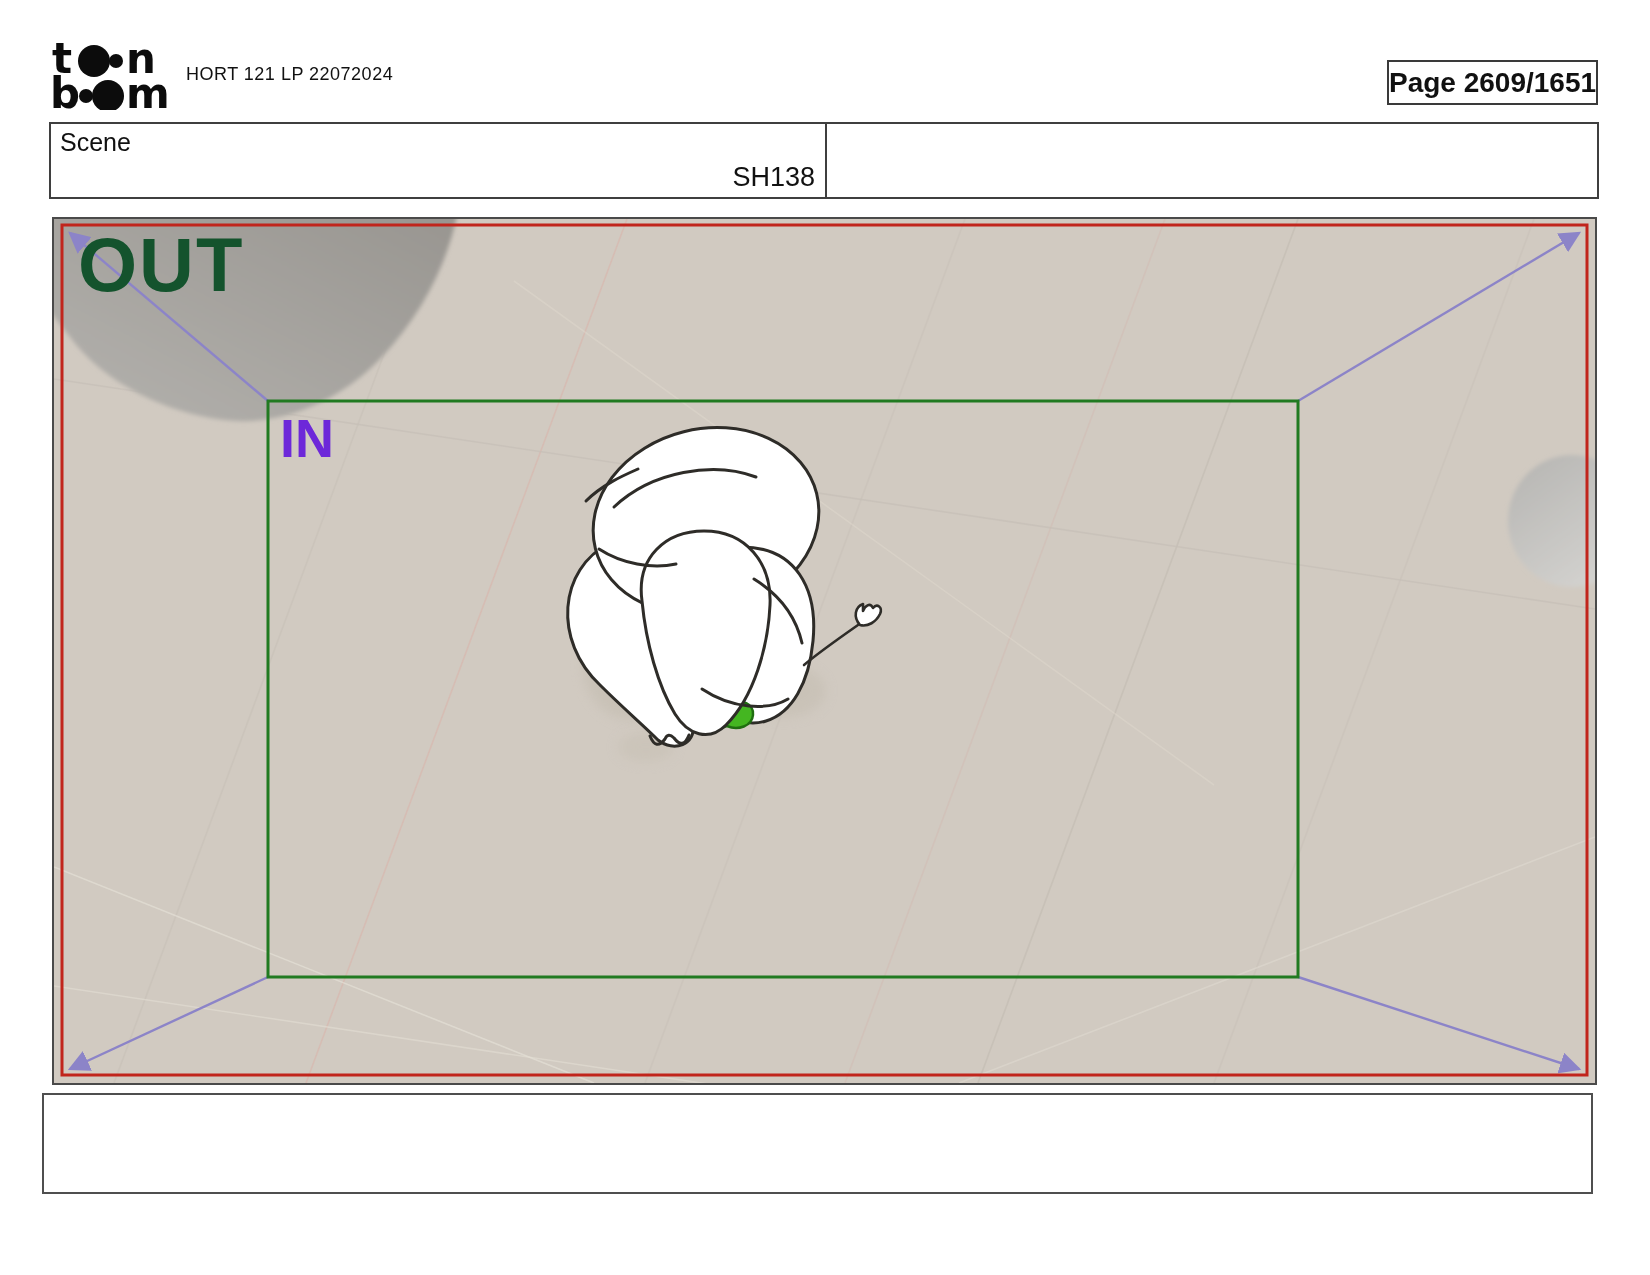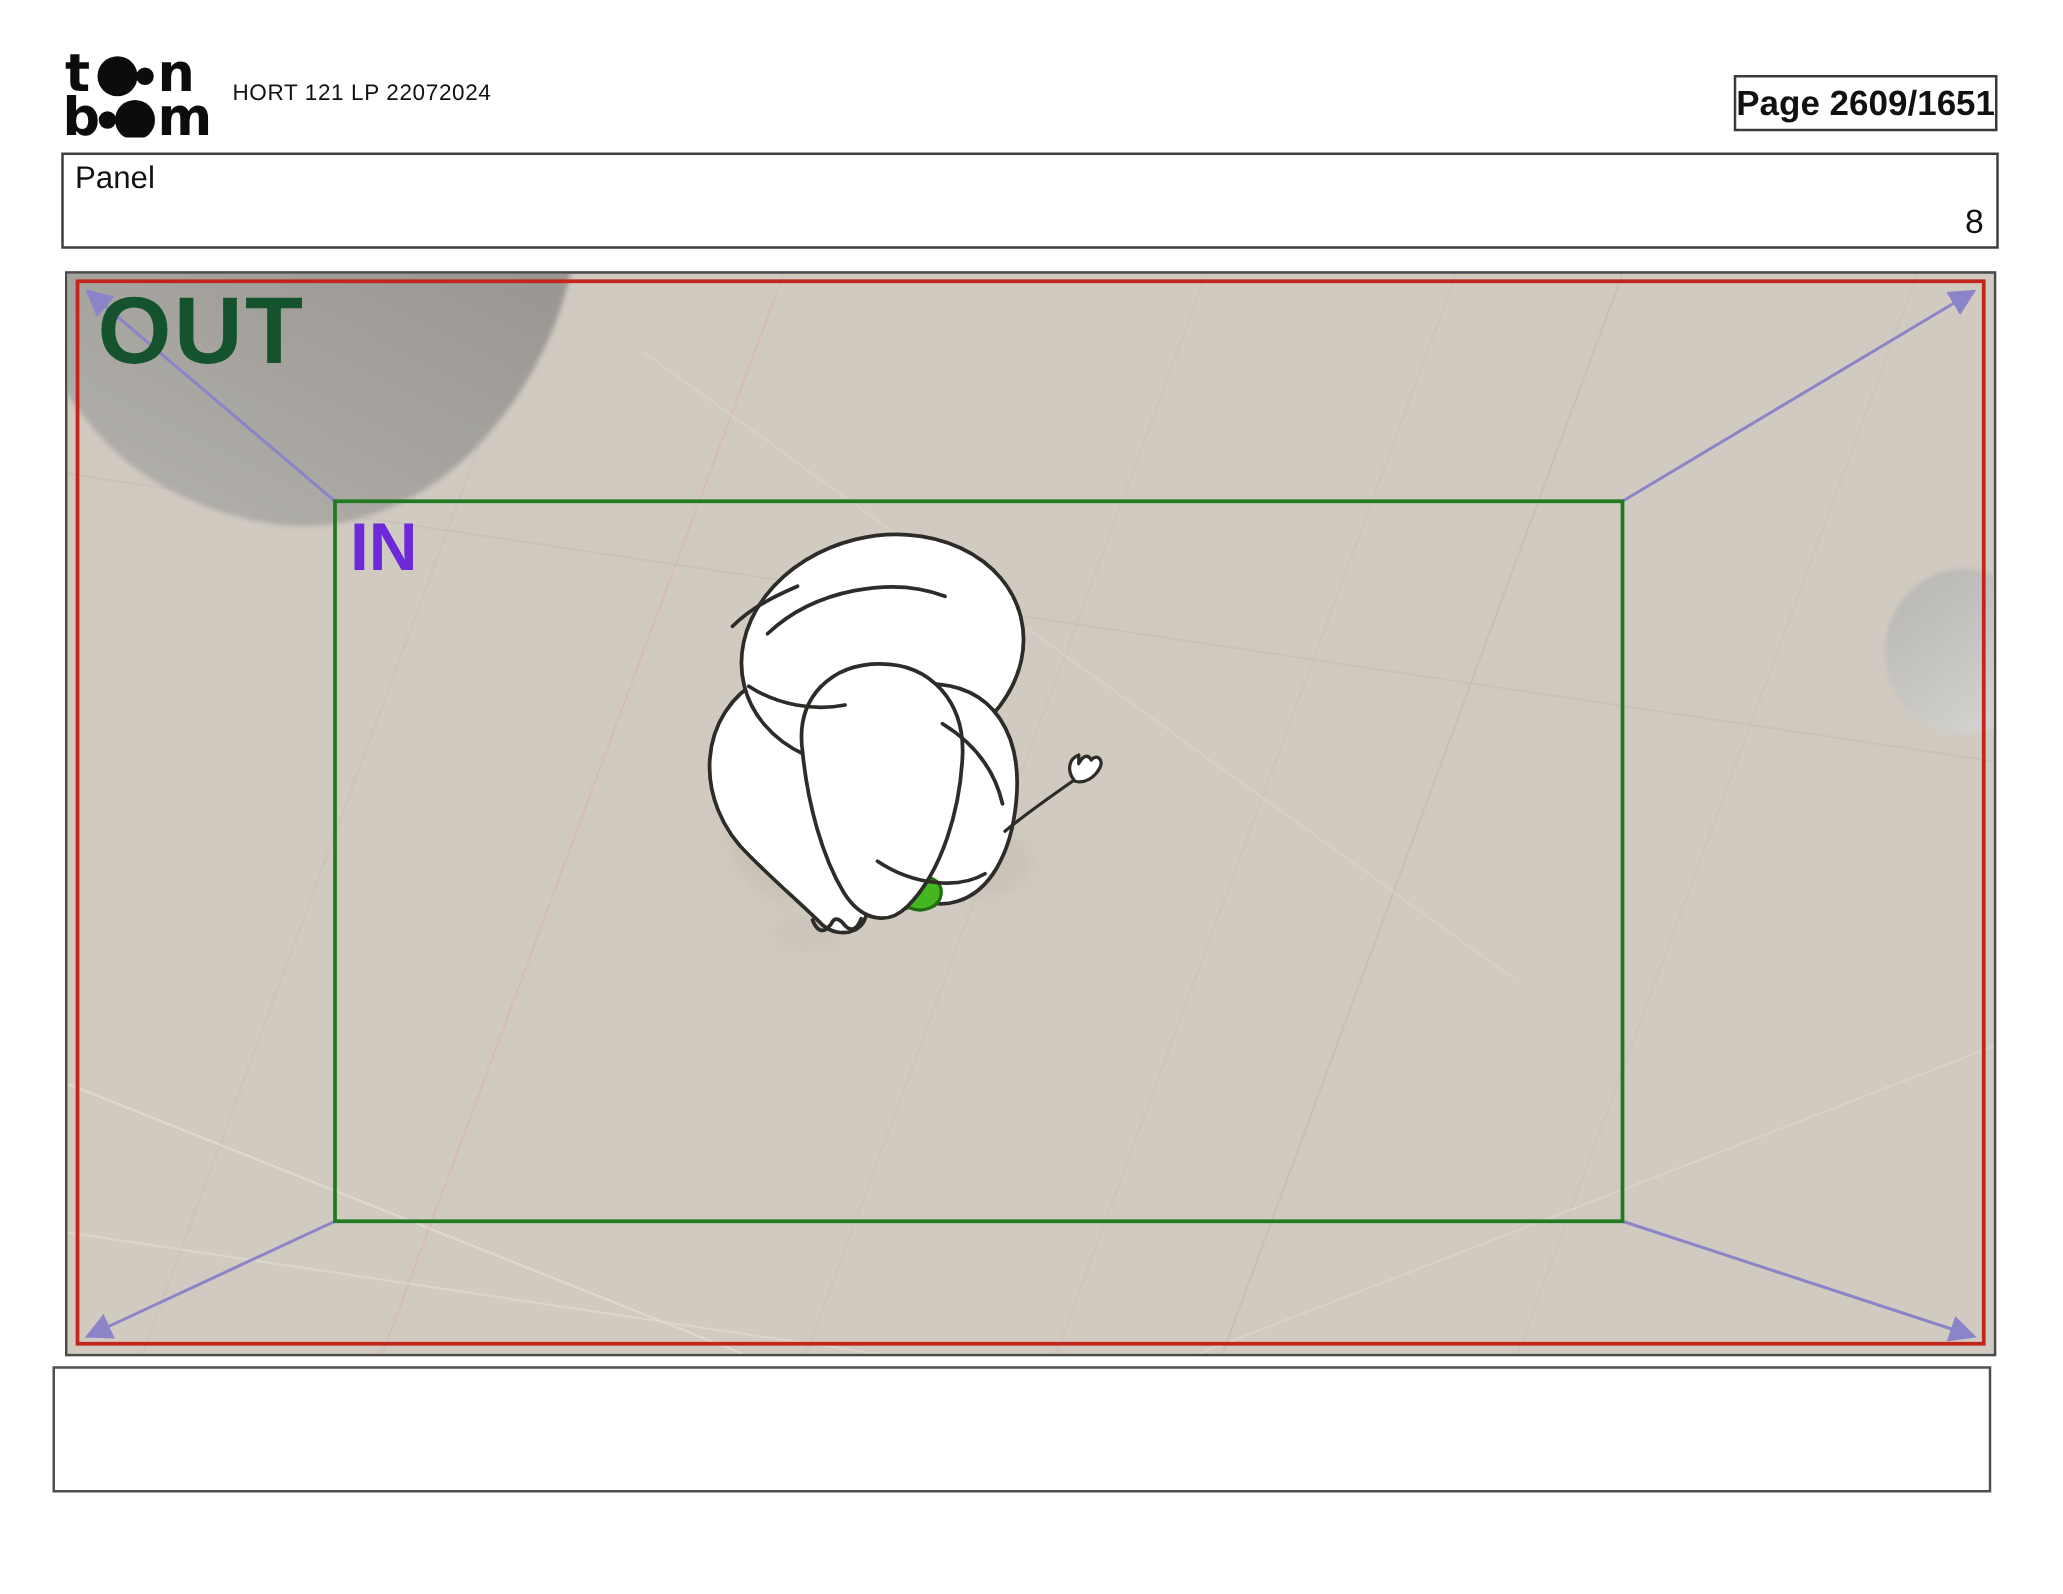--- a/index.html
+++ b/index.html
@@ -47,23 +47,23 @@
       <circle cx="58" cy="54" r="16"></circle>
       <text x="76" y="66">m</text>
     </g>
   </svg>
 </div>
 
 <div class="abs doc-title">HORT 121 LP 22072024</div>
 <div class="abs page-box">Page 2609/1651</div>
 
 <div class="abs info-row">
-  <div class="info-cell panel">
-    <div class="info-label">Panel</div>
-    <div class="info-value">8</div>
+  <div class="info-cell scene">
+    <div class="info-label">Scene</div>
+    <div class="info-value">SH138</div>
   </div>
 </div>
 
 <div class="abs stage">
   <svg width="1541" height="864" viewBox="0 0 1541 864">
     <defs>
       <filter id="soft" x="-60%" y="-60%" width="220%" height="220%">
           <feGaussianBlur stdDeviation="6"></feGaussianBlur>
         </filter>
       <filter id="soft2" x="-30%" y="-30%" width="160%" height="160%">

